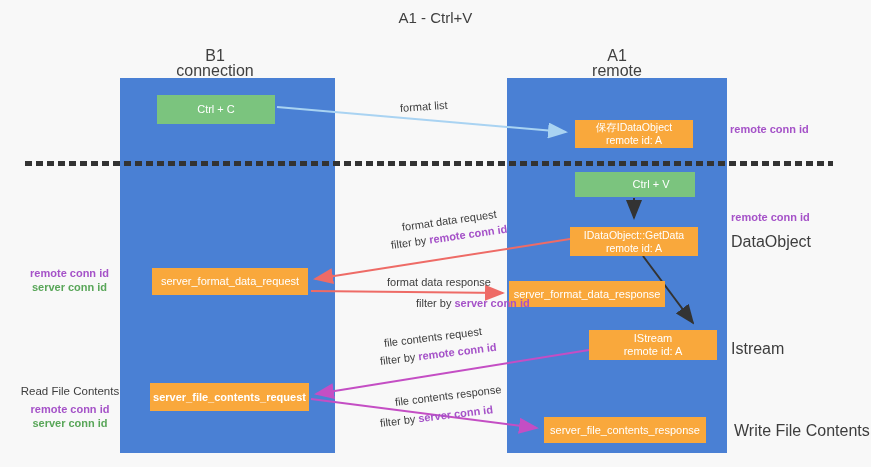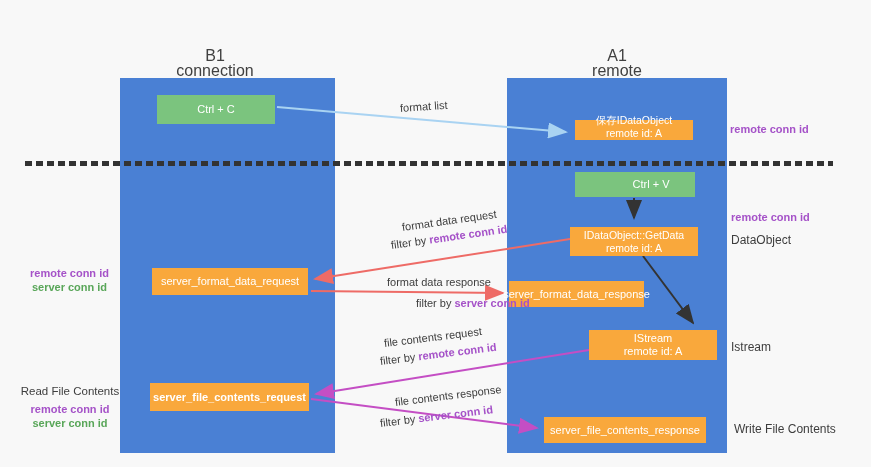--- a/index.html
+++ b/index.html
@@ -16,30 +16,30 @@
   .col-right{left:507px;width:220px;}
 
   .dashline{position:absolute;left:25px;top:161px;width:808px;height:5px;
     background:repeating-linear-gradient(to right,#333 0 7px,transparent 7px 11px);}
 
   .box{position:absolute;display:flex;flex-direction:column;justify-content:center;align-items:center;
        color:#fff;font-size:11px;line-height:13px;text-align:center;box-sizing:border-box;}
   .green{background:#7bc47e;}
   .orange{background:#f9a83c;}
   .b-ctrlc{left:157px;top:95px;width:118px;height:29px;}
-  .b-save{left:575px;top:120px;width:118px;height:20px;font-size:10.5px;justify-content:flex-end;}
+  .b-save{left:575px;top:120px;width:118px;height:28px;font-size:10.5px;}
   .b-ctrlv{left:575px;top:172px;width:120px;height:25px;padding-left:32px;}
   .b-getdata{left:570px;top:227px;width:128px;height:29px;font-size:10.5px;}
   .b-freq{left:152px;top:268px;width:156px;height:27px;}
-  .b-fresp{left:509px;top:281px;width:135px;height:26px;}
+  .b-fresp{left:509px;top:281px;width:156px;height:26px;}
   .b-istream{left:589px;top:330px;width:128px;height:30px;}
   .b-creq{left:150px;top:383px;width:159px;height:28px;font-weight:bold;}
   .b-cresp{left:544px;top:417px;width:162px;height:26px;}
 
-  .side{position:absolute;font-size:12px;color:#3d3d3d;white-space:nowrap;}
+  .side{position:absolute;font-size:16px;color:#3d3d3d;white-space:nowrap;}
   .purple{color:#a552c8;font-weight:bold;font-size:11px;}
   .greent{color:#59a659;font-weight:bold;font-size:11px;}
   .lbl-rconn-top{left:730px;top:123px;}
   .lbl-rconn-mid{left:731px;top:211px;}
   .lbl-dataobject{left:731px;top:233px;}
   .lbl-istream{left:731px;top:340px;}
   .lbl-write{left:734px;top:422px;}
   .left-group{position:absolute;text-align:center;line-height:14px;white-space:nowrap;}
   .lg1{left:17px;top:266px;width:105px;}
   .lg2{left:15px;top:384px;width:110px;}
@@ -63,20 +63,21 @@
   svg.connectors{position:absolute;left:0;top:0;z-index:2;}
   .column,.dashline{z-index:1;}
   .box,.side,.left-group,.flow{z-index:3;}
 </style>
 </head>
 <body>
 
 <div id="stage">
 
   <div class="title">
+    <div>A1 - Ctrl+V</div>
   </div>
 
   <div class="col-header hdr-left">
     <div>B1</div>
     <div>connection</div>
   </div>
   <div class="col-header hdr-right">
     <div>A1</div>
     <div>remote</div>
   </div>

